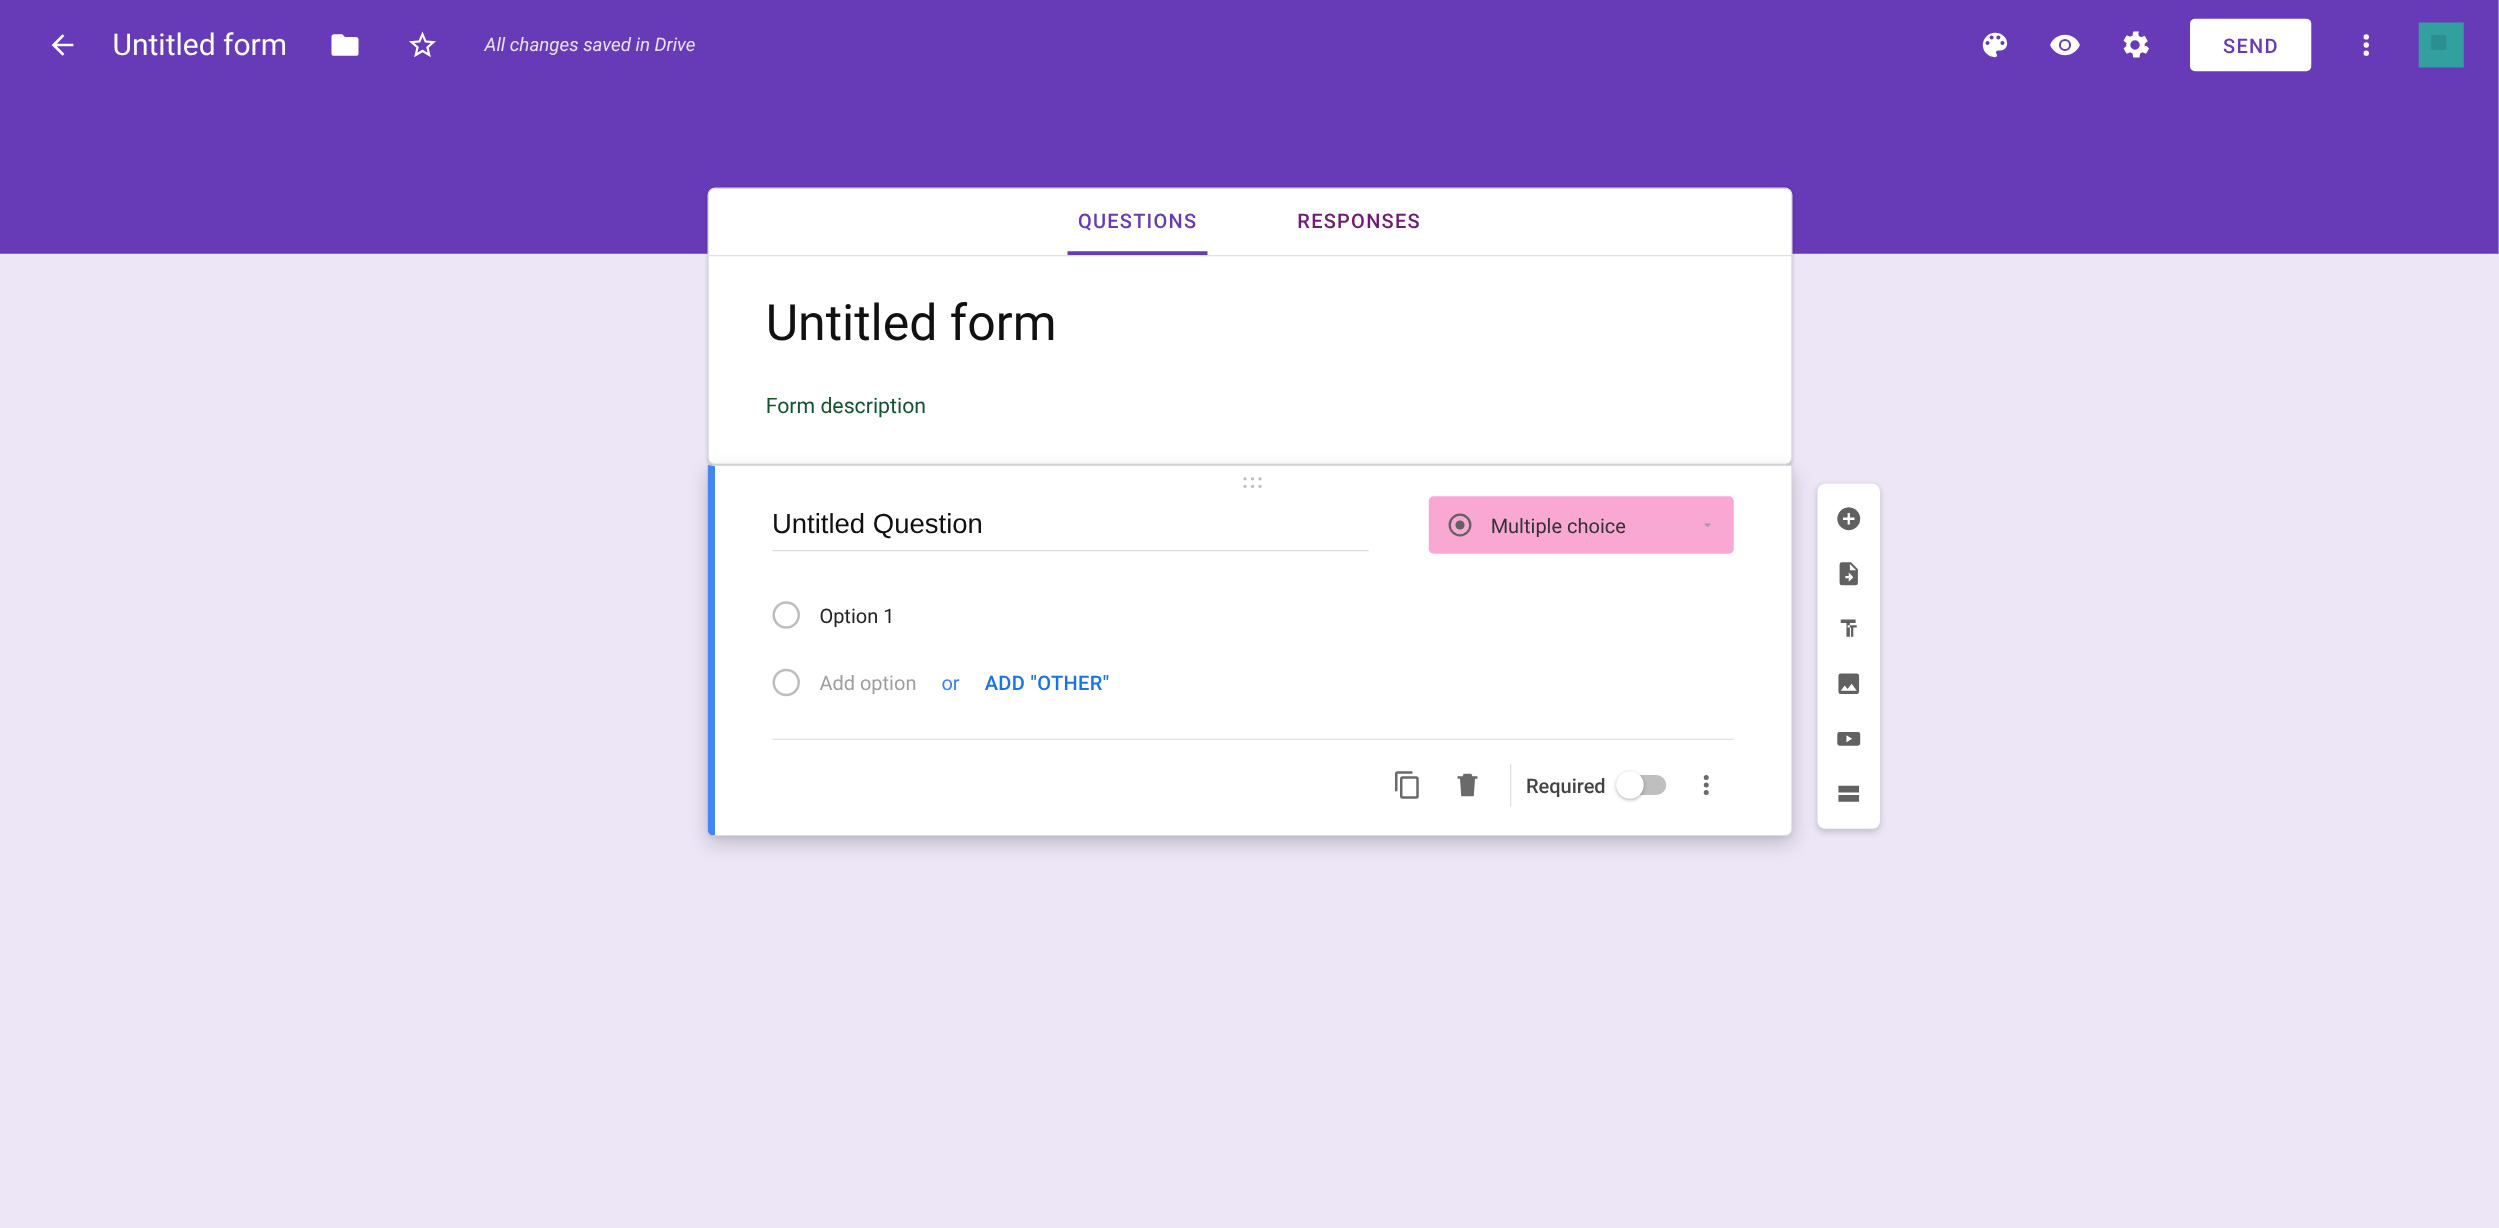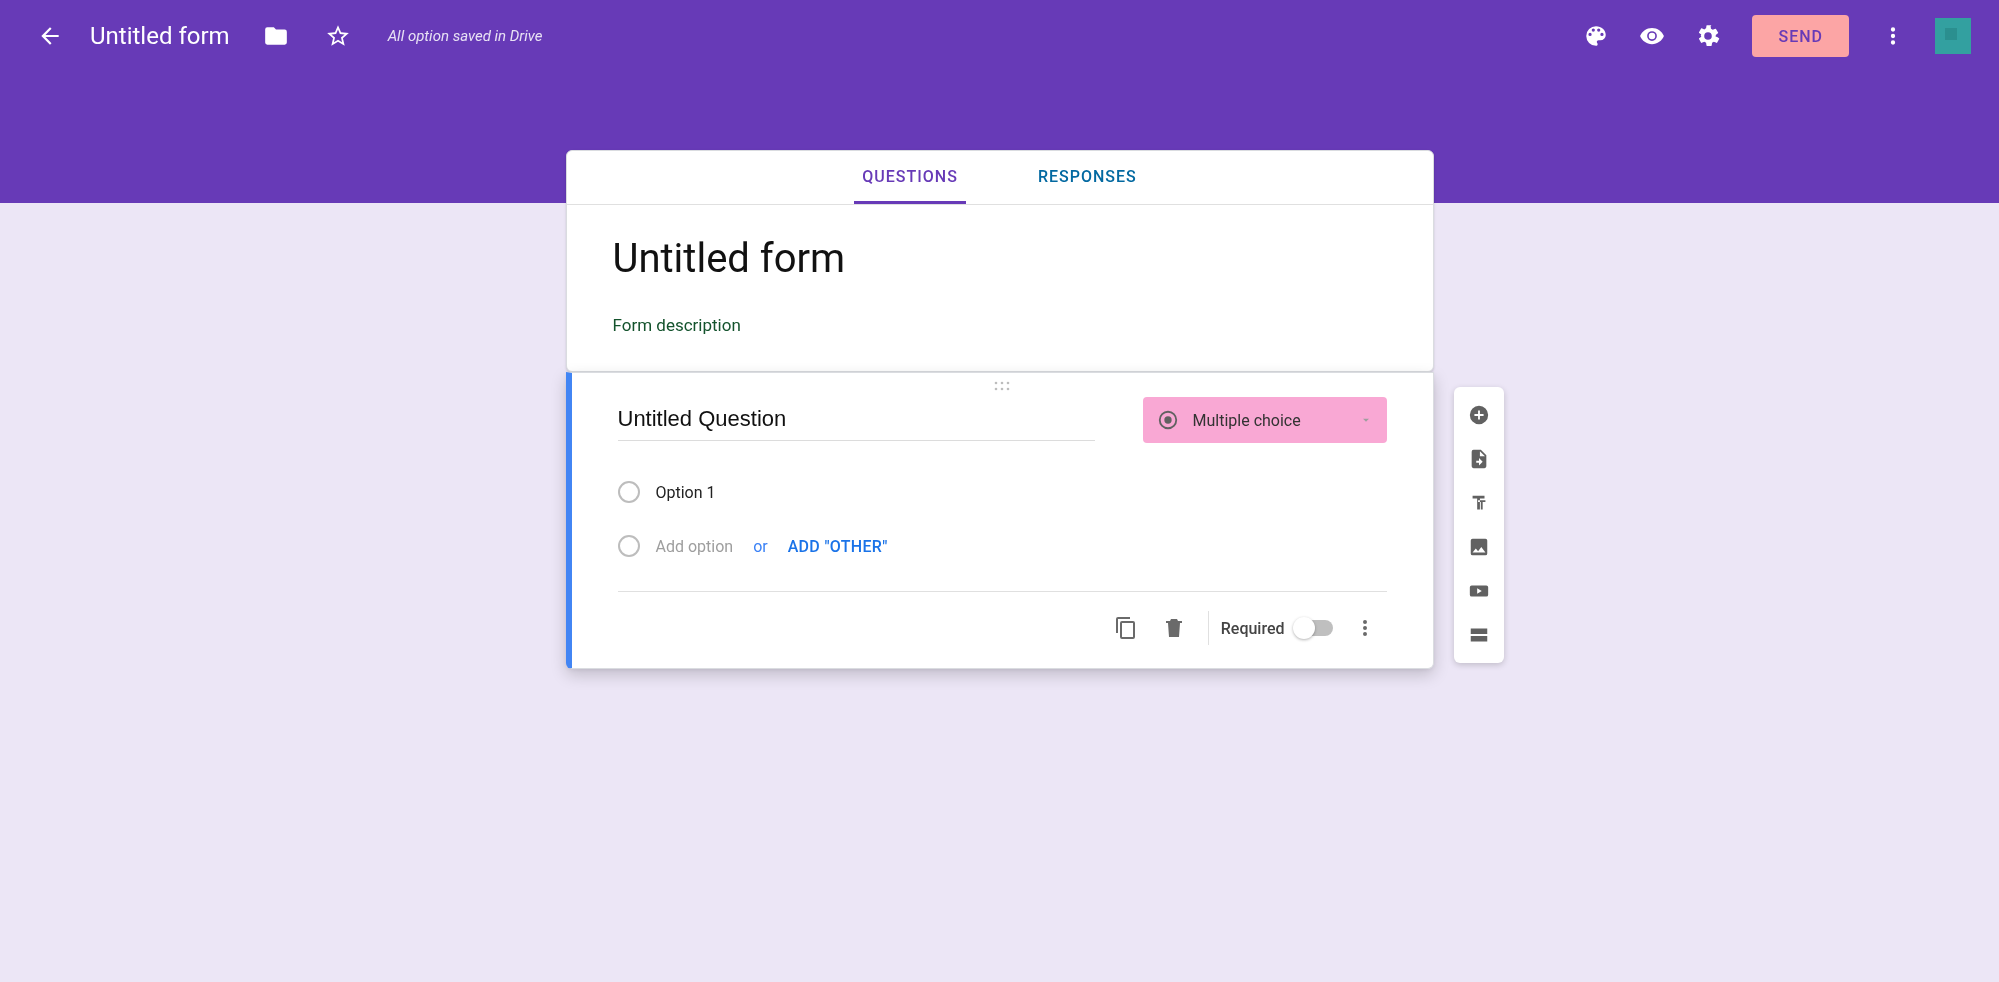--- a/index.html
+++ b/index.html
@@ -44,21 +44,21 @@
   }
   .spacer { flex: 1; }
   .iconbtn {
     width: 44px; height: 44px;
     display: flex; align-items: center; justify-content: center;
     border-radius: 50%;
     cursor: pointer;
   }
   .iconbtn svg { width: 26px; height: 26px; fill: #fff; }
   .send-btn {
-    background: #fca5a5;
+    background: #ffffff;
     color: #673ab7;
     font-weight: 500;
     letter-spacing: 1px;
     font-size: 16px;
     padding: 16px 26px;
     height: 42px;
     display: flex; align-items: center; justify-content: center;
     border-radius: 4px;
     cursor: pointer;
     margin: 0 10px;
@@ -100,21 +100,21 @@
     align-items: stretch;
     justify-content: center;
     gap: 64px;
     border-bottom: 1px solid #e0e0e0;
   }
   .tab {
     display: flex; align-items: center;
     font-size: 16px;
     letter-spacing: 1px;
     font-weight: 500;
-    color: #0369a1;
+    color: #701a75;
     border-bottom: 3px solid transparent;
     padding: 0 8px;
     cursor: pointer;
   }
   .tab.active {
     color: #673ab7;
     border-bottom-color: #673ab7;
   }
   .title-body { padding: 30px 46px 36px 46px; }
   .form-title {
@@ -249,21 +249,21 @@
             </svg>
         </span>
       </div>
       <div class="iconbtn">
         <span>
           <svg viewBox="0 0 24 24">
               <path d="M12 17.27 18.18 21l-1.64-7.03L22 9.24l-7.19-.61L12 2 9.19 8.63 2 9.24l5.46 4.73L5.82 21 12 17.27zM12 15.4 8.24 17.67l1-4.28L5.9 10.5l4.38-.38L12 6.1l1.72 4.02 4.38.38-3.34 2.89 1 4.28L12 15.4z"></path>
             </svg>
         </span>
       </div>
-      <span class="save-status">All option saved in Drive</span>
+      <span class="save-status">All changes saved in Drive</span>
     </div>
     <div class="spacer"></div>
     <div class="iconbtn">
       <span>
         <svg viewBox="0 0 24 24">
             <path d="M12 3a9 9 0 0 0 0 18c.83 0 1.5-.67 1.5-1.5 0-.39-.15-.74-.39-1.01-.23-.26-.36-.61-.36-.99 0-.83.67-1.5 1.5-1.5H16a5 5 0 0 0 5-5c0-4.42-4.03-8-9-8zm-5.5 9A1.5 1.5 0 1 1 8 10.5 1.5 1.5 0 0 1 6.5 12zm3-4A1.5 1.5 0 1 1 11 6.5 1.5 1.5 0 0 1 9.5 8zm5 0A1.5 1.5 0 1 1 16 6.5 1.5 1.5 0 0 1 14.5 8zm3 4A1.5 1.5 0 1 1 19 10.5 1.5 1.5 0 0 1 17.5 12z"></path>
           </svg>
       </span>
     </div>
     <div class="iconbtn">

